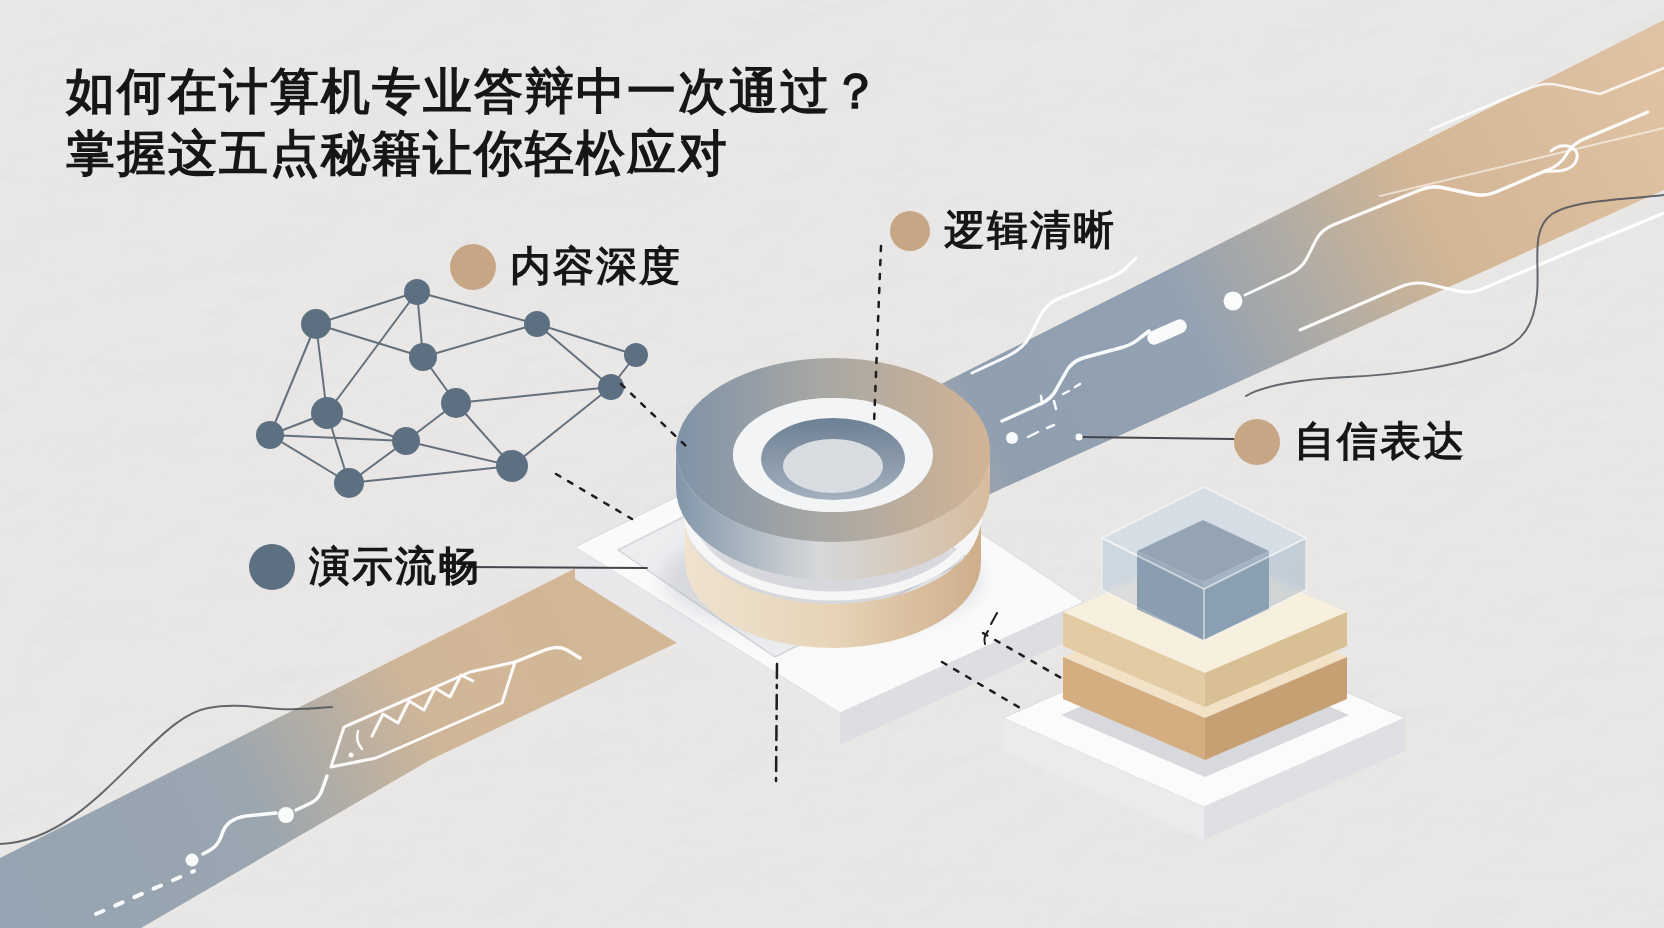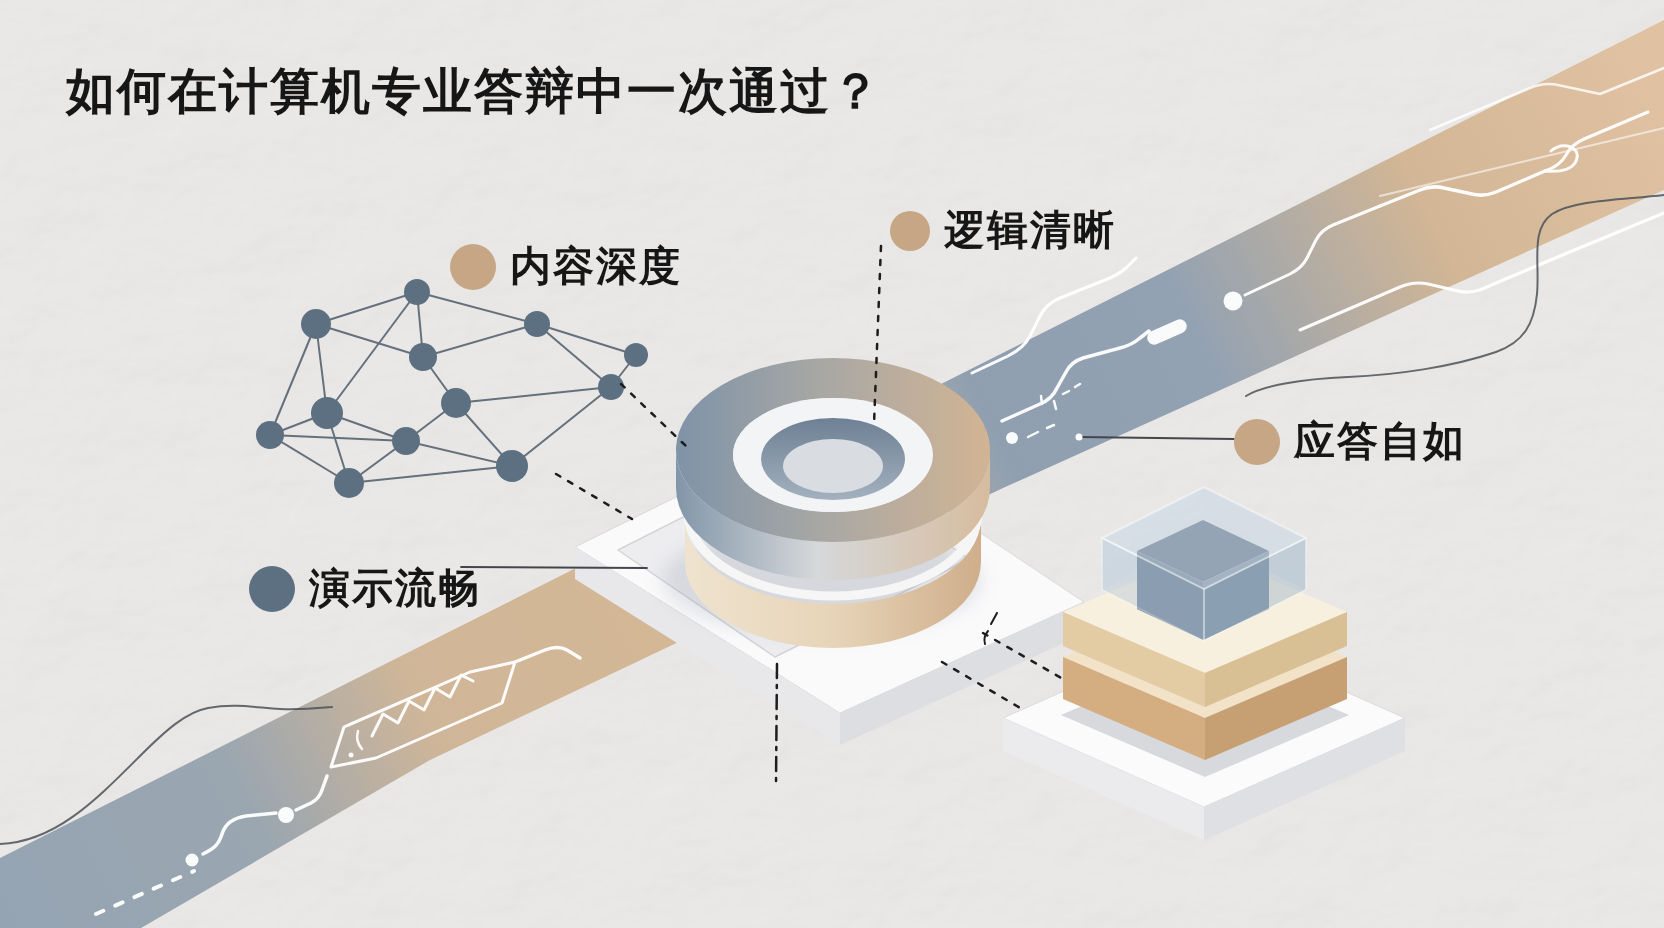--- a/index.html
+++ b/index.html
@@ -20,21 +20,21 @@
     position:absolute;display:flex;align-items:center;gap:14px;
     font-size:41px;font-weight:900;color:var(--ink);letter-spacing:2px;white-space:nowrap;
   }
   .dot{width:46px;height:46px;border-radius:50%;flex:0 0 auto;}
   .dot--sm{width:40px;height:40px;}
   .dot--tan{background:var(--tan);}
   .dot--blue{background:var(--blue-gray);}
   #label-content{left:450px;top:239px;justify-content:center;}
   #label-logic{left:890px;top:203px;justify-content:center;}
   #label-answer{left:1234px;top:414px;}
-  #label-demo{left:249px;top:561px;text-align:center;}
+  #label-demo{left:249px;top:539px;text-align:center;}
   #label-confident{left:752px;top:783px;}
 </style>
 </head>
 <body>
 
 <div class="canvas">
 
 <svg class="scene" viewBox="0 0 1664 928">
   <defs>
     <filter id="paper" x="0" y="0" width="100%" height="100%">
@@ -214,32 +214,33 @@
     <path d="M 997,613 L 991,624 M 988,631 Q 983,637 985,644" stroke="#1d1d1f" stroke-width="2"></path>
     <path d="M 777,664 L 776,784" stroke="#1d1d1f" stroke-width="2.5" stroke-dasharray="14 7 3 7"></path>
     <path d="M 461,567 L 647,568" stroke="#43474d" stroke-width="1.8"></path>
     <path d="M 1080,437 L 1234,439" stroke="#43474d" stroke-width="1.8"></path>
     <circle cx="1079" cy="437" r="3.5" fill="#ffffff" stroke="none"></circle>
   </g>
 </svg>
 
 <div class="title">
   <span>如何在计算机专业答辩中一次通过？</span>
+  <span>掌握这五点秘籍让你轻松应对</span>
 </div>
 
 <div class="label" id="label-content">
   <span class="dot dot--tan"></span>
   <span>内容深度</span>
 </div>
 <div class="label" id="label-logic">
   <span class="dot dot--sm dot--tan"></span>
   <span>逻辑清晰</span>
 </div>
 <div class="label" id="label-answer">
   <span class="dot dot--tan"></span>
-  <span>应答自如</span>
+  <span>自信表达</span>
 </div>
 <div class="label" id="label-demo">
   <span class="dot dot--blue"></span>
   <span>演示流畅</span>
 </div>
 
 </div>
 
 </body></html>

